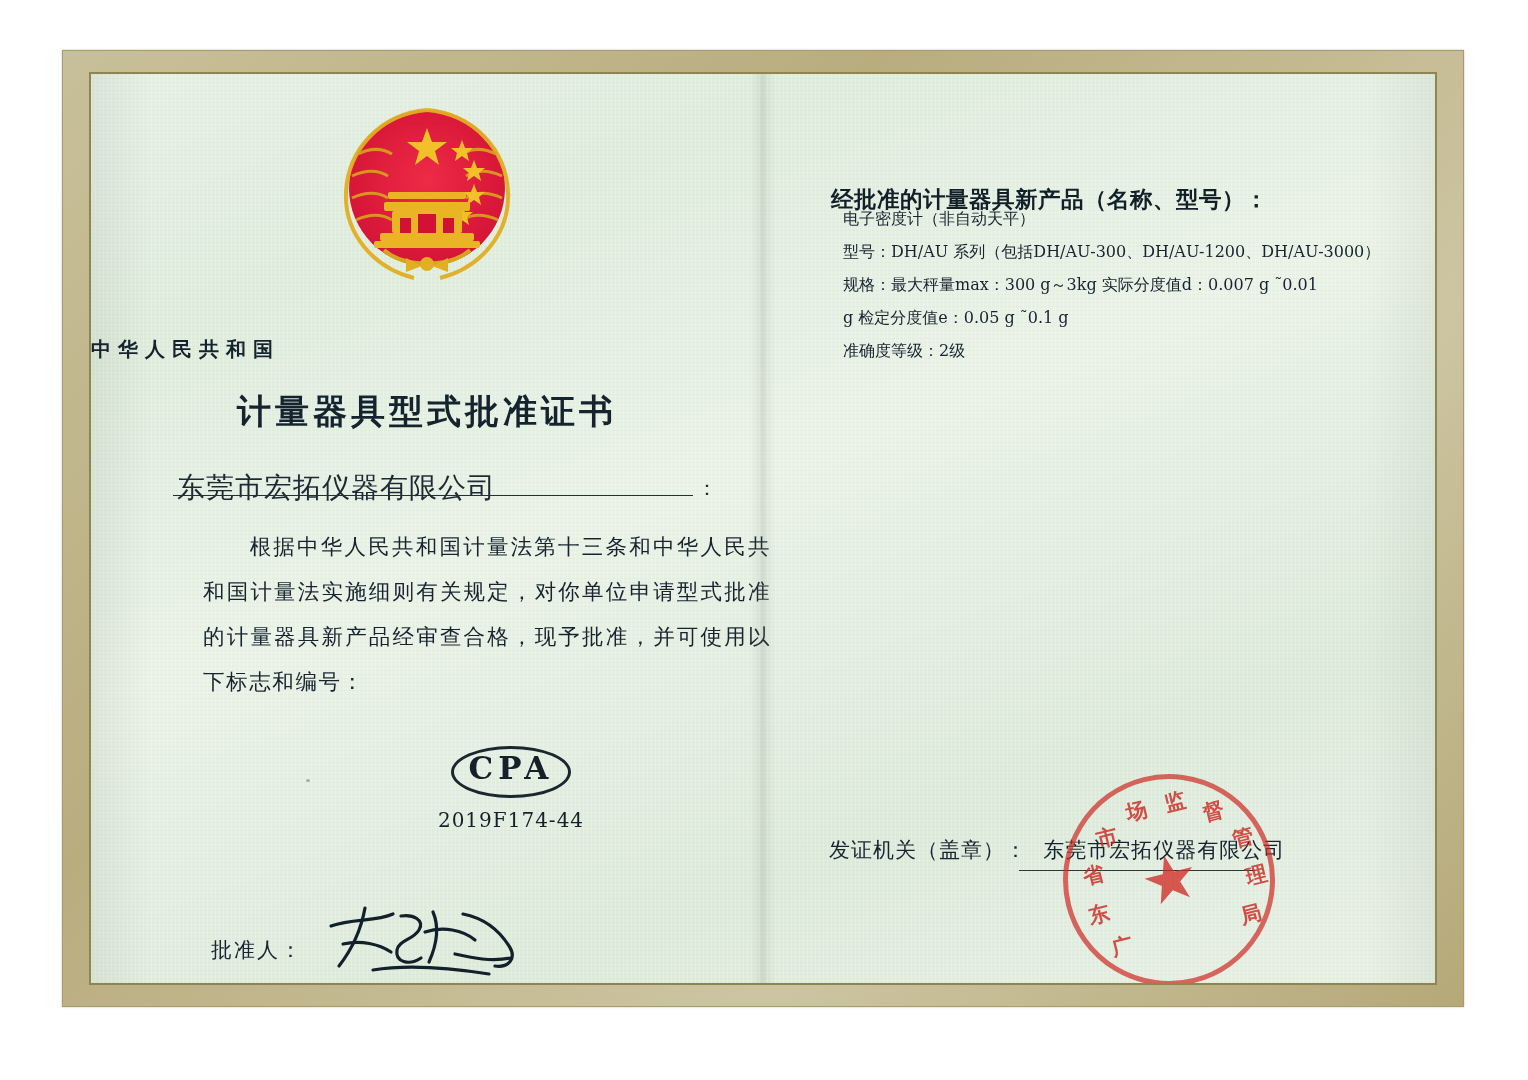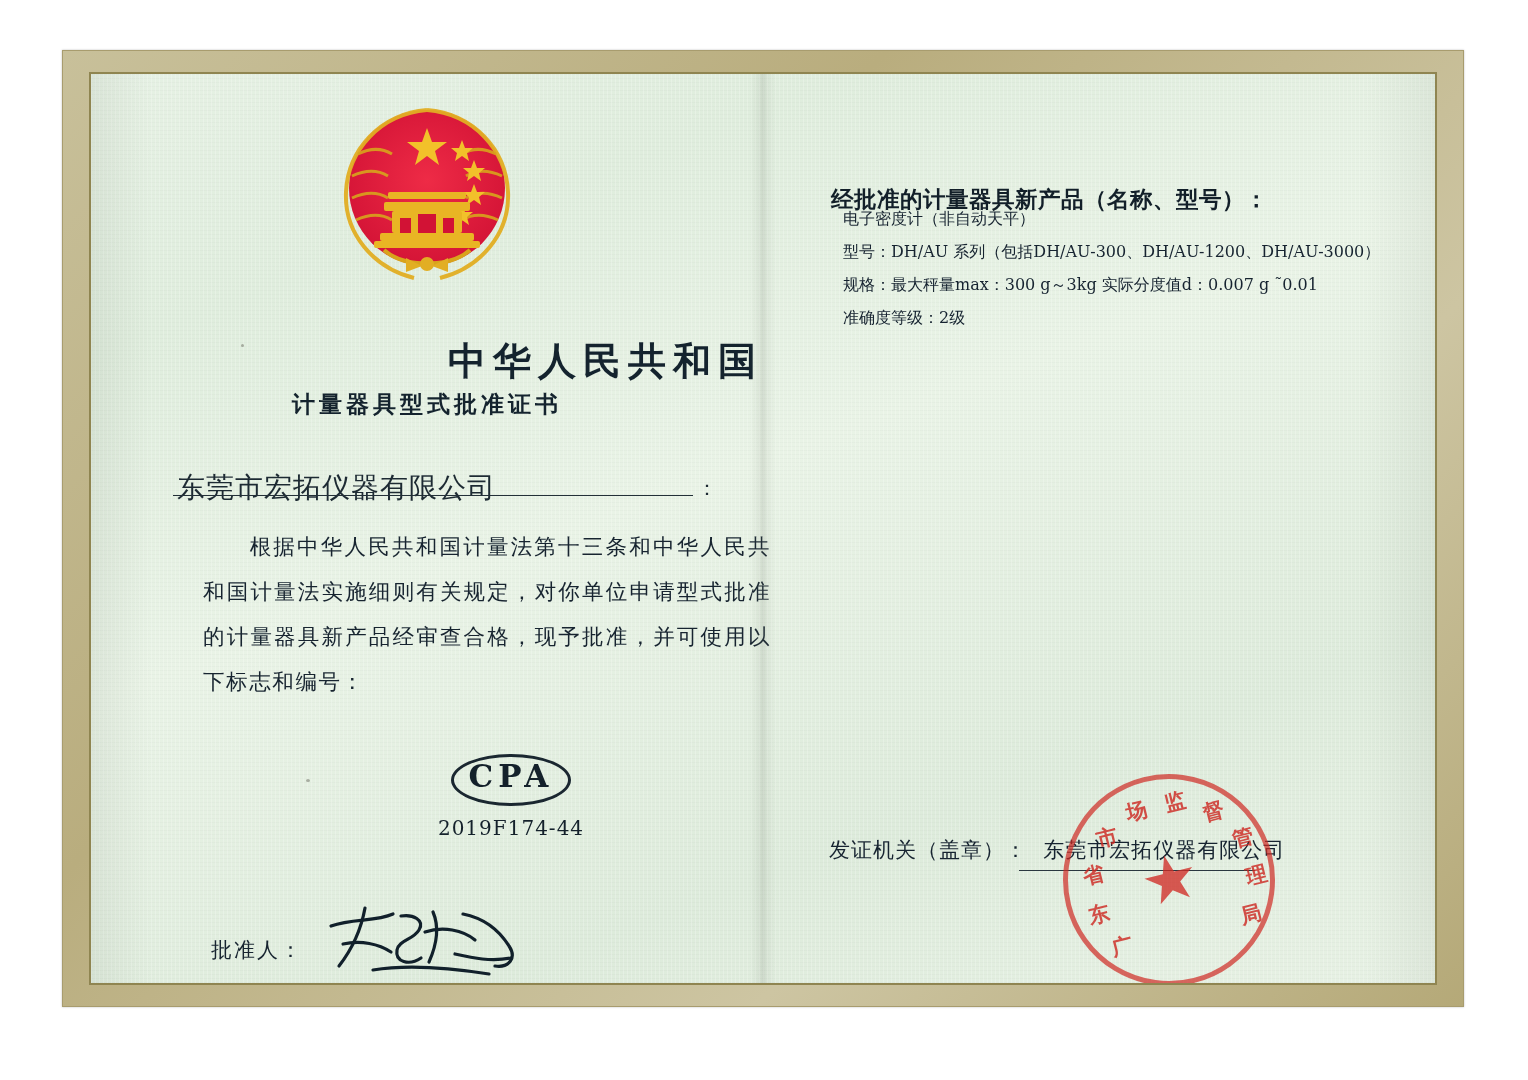--- a/index.html
+++ b/index.html
@@ -91,34 +91,34 @@
     top: 18px;
     width: 210px;
     height: 212px;
   }
 
   .title-line1 {
     position: absolute;
     top: 262px;
     left: 0;
     width: 100%;
-    text-align: right;
-    font-size: 38px;
+    text-align: left;
+    font-size: 20px;
     letter-spacing: 7px;
     font-weight: bold;
     color: #14232e;
     font-family: "DejaVu Serif", "Liberation Serif", serif;
   }
   .title-line2 {
     position: absolute;
     top: 315px;
     left: 0;
     width: 100%;
     text-align: center;
-    font-size: 23px;
+    font-size: 34px;
     letter-spacing: 4px;
     font-weight: bold;
     color: #14232e;
     font-family: "DejaVu Serif", "Liberation Serif", serif;
   }
 
   .company-row {
     position: absolute;
     top: 385px;
     left: 82px;
@@ -169,21 +169,20 @@
     left: 290px;
     top: 672px;
     width: 260px;
     text-align: center;
   }
   .cpa-mark {
     display: inline-block;
     position: relative;
     width: 120px;
     height: 52px;
-    margin-top: 8px;
   }
   .cpa-ellipse {
     position: absolute;
     left: 0; top: 0;
     width: 120px;
     height: 52px;
     border: 3.5px solid #1a2730;
     border-radius: 50%/50%;
     box-sizing: border-box;
     clip-path: polygon(0 0, 18% 0, 18% 100%, 0 100%, 0 0, 100% 0, 100% 100%, 0 100%);
@@ -464,20 +463,21 @@
         </div>
 
         <div class="right-page">
 
           <div class="product-heading">经批准的计量器具新产品（名称、型号）：</div>
 
           <div class="product-lines">
             <div>电子密度计（非自动天平）</div>
             <div>型号：DH/AU 系列（包括DH/AU-300、DH/AU-1200、DH/AU-3000）</div>
             <div>规格：最大秤量max：300 g～3kg 实际分度值d：0.007 g ˜0.01</div>
+            <div>g 检定分度值e：0.05 g ˜0.1 g</div>
             <div>准确度等级：2级</div>
           </div>
 
           <div class="issue-block">
             <div class="issue-row">
               <span class="issue-label">发证机关（盖章）：</span>
               <span class="issue-value">东莞市宏拓仪器有限公司</span>
               <span class="org-underline"></span>
             </div>
           </div>

